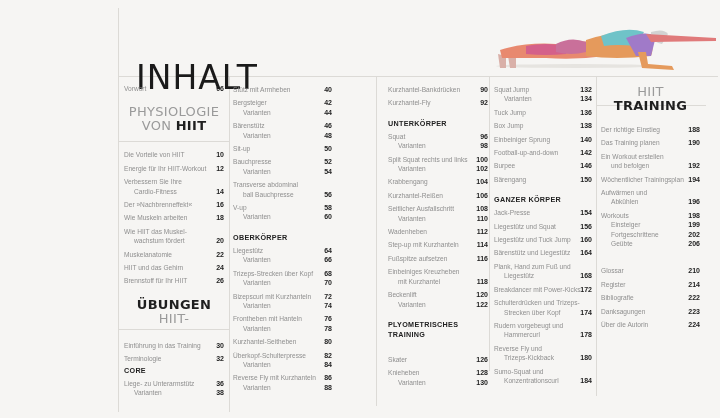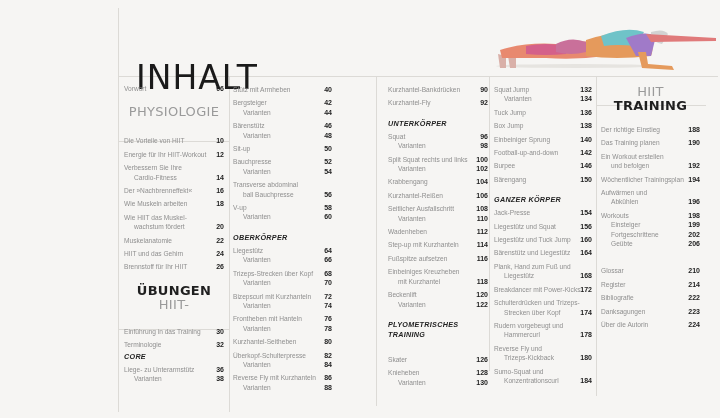--- a/index.html
+++ b/index.html
@@ -9,21 +9,21 @@
   .vline { position:absolute; width:1px; background:#dcdad6; }
   .hline { position:absolute; height:1px; background:#dcdad6; }
   .title { position:absolute; left:124px; top:36px; font-size:33px; letter-spacing:1px;
            color:#1a1a1a; font-family:"DejaVu Sans", sans-serif; font-weight:normal;margin-left:12px; }
   .col { position:absolute; top:84px; }
   .row { position:relative; font-size:6.6px; line-height:9.4px; color:#8f8f8f; white-space:nowrap; }
   .row .pg { position:absolute; right:0; top:0; color:#222; font-weight:bold; font-size:7px; }
   .row.sub .lbl { padding-left:10px; }
   .gap { height:4px; }
   .gap2 { height:9px; }
-  .sec { font-size:7.2px; font-weight:bold; color:#222; letter-spacing:0.3px; line-height:10px; margin:2px 0 3px;font-style:italic; }
+  .sec { font-size:7.2px; font-weight:bold; color:#222; letter-spacing:0.3px; line-height:10px; margin:2px 0 3px; }
   .chap { font-family:"DejaVu Sans", sans-serif; color:#9a9a9a; font-size:13px; line-height:14px; letter-spacing:0.3px;text-align:center; }
   .chap b { color:#1f1f1f; font-weight:bold; }
   .figure { position:absolute; left:486px; top:12px; width:234px; height:60px; }
 </style>
 </head>
 <body>
 
 <div class="page">
 
   <div class="vline" style="left:118px;top:8px;height:404px;"></div>
@@ -51,20 +51,21 @@
     <path d="M165 20 Q178 16 182 22 L176 32 Q168 30 165 26 Z" fill="#d2d2d2"></path>
     <path d="M160 22 L230 26 L230 29 L165 30 Z" fill="#e07a7a"></path>
     <path d="M152 40 L156 56 L188 58 L186 54 L162 52 L160 40 Z" fill="#e59a5c"></path>
   </svg>
 
   <div class="col" style="left:124px;width:100px;">
     <div class="row"><span class="lbl">Vorwort</span><span class="pg">06</span></div>
     <div style="height:12px"></div>
     <div class="chap">
       <div>PHYSIOLOGIE</div>
+      <div><span>VON </span><b>HIIT</b></div>
     </div>
     <div style="height:17px"></div>
     <div class="row"><span class="lbl">Die Vorteile von HIIT</span><span class="pg">10</span></div>
     <div class="gap"></div>
     <div class="row"><span class="lbl">Energie für Ihr HIIT-Workout</span><span class="pg">12</span></div>
     <div class="gap"></div>
     <div class="row"><span class="lbl">Verbessern Sie Ihre</span></div>
     <div class="row sub"><span class="lbl">Cardio-Fitness</span><span class="pg">14</span></div>
     <div class="gap"></div>
     <div class="row"><span class="lbl">Der »Nachbrenneffekt«</span><span class="pg">16</span></div>

